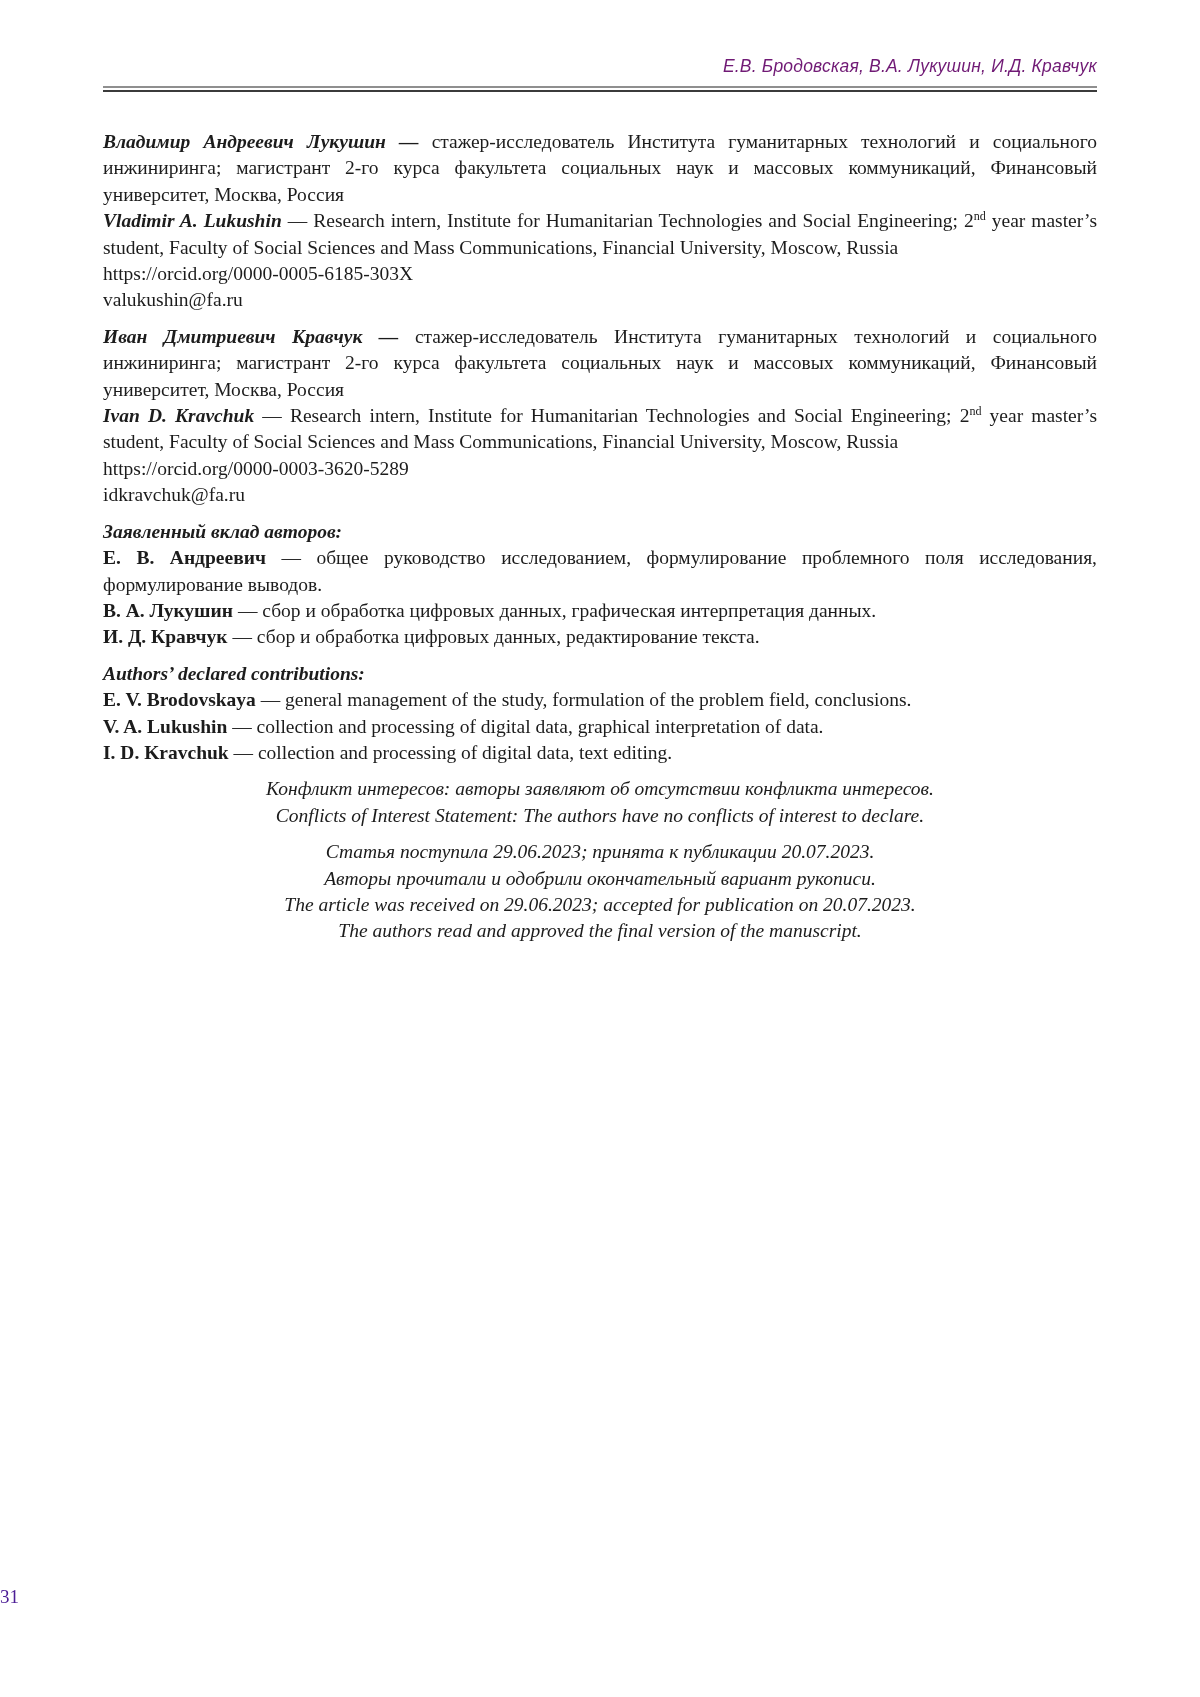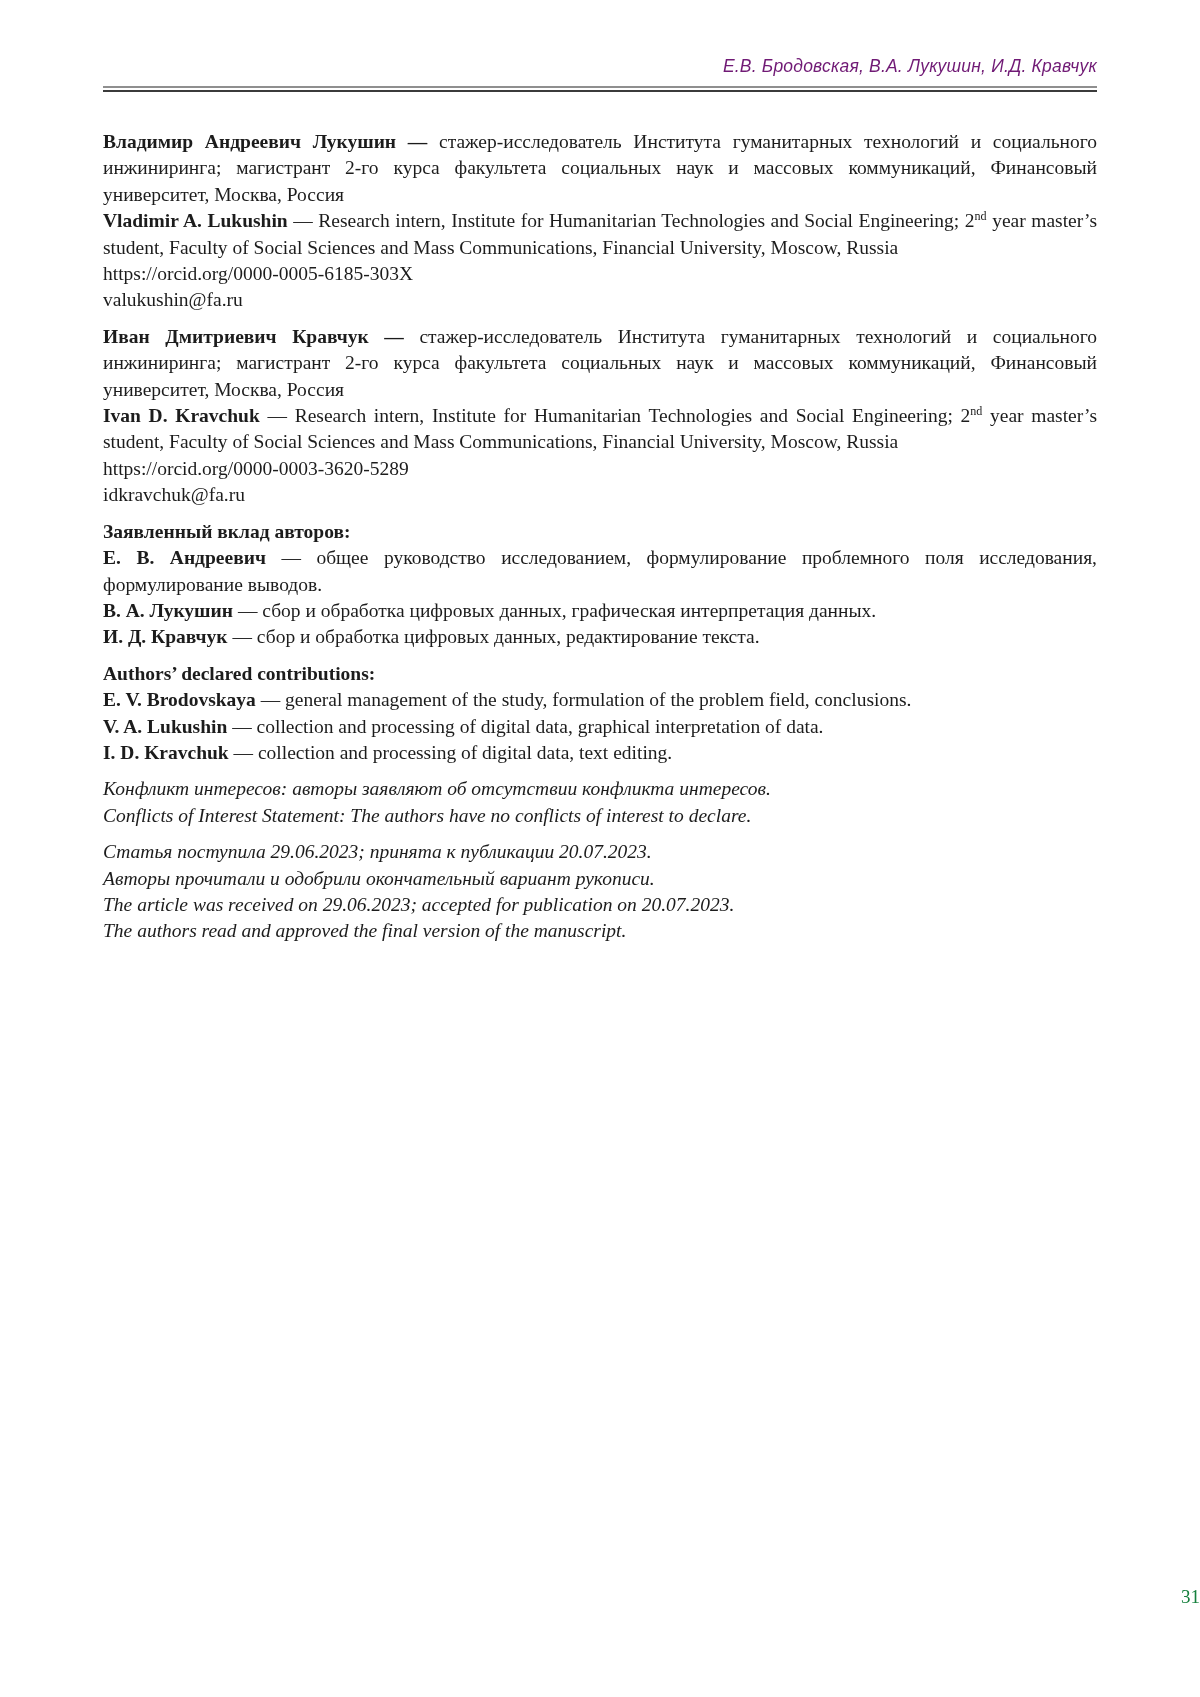--- a/index.html
+++ b/index.html
@@ -38,39 +38,39 @@
     border-bottom: 2.5px solid #3b3b3b; 
   }
   
   main {
     margin-top: 37px;
     font-size: 19.5px;
     line-height: 26.4px;
   }
   p { margin: 0; }
   .just { text-align: justify; }
-  .bi { font-weight: bold; }
+  .bi { font-weight: bold; font-style: italic; }
   .b  { font-weight: bold; }
-  .it { font-style: italic; }
+  .it { font-style: italic; text-align: center; }
   section { margin-top: 10px; }
   section.first { margin-top: 0; }
   sup {
     font-size: 0.62em;
     line-height: 0;
     vertical-align: super;
   }
   
   .page-number {
     position: absolute;
     top: 1586px;
     left: 0;
     width: 100%;
-    text-align: right;
+    text-align: left;
     font-size: 19px;
-    color: #15803d;
+    color: #4c1d95;
   }
 </style>
 </head>
 <body>
 
 <div class="page">
 
   <header>
     <div class="running-head">Е.В. Бродовская, В.А. Лукушин, И.Д. Кравчук</div>
     <div class="rule"></div>

